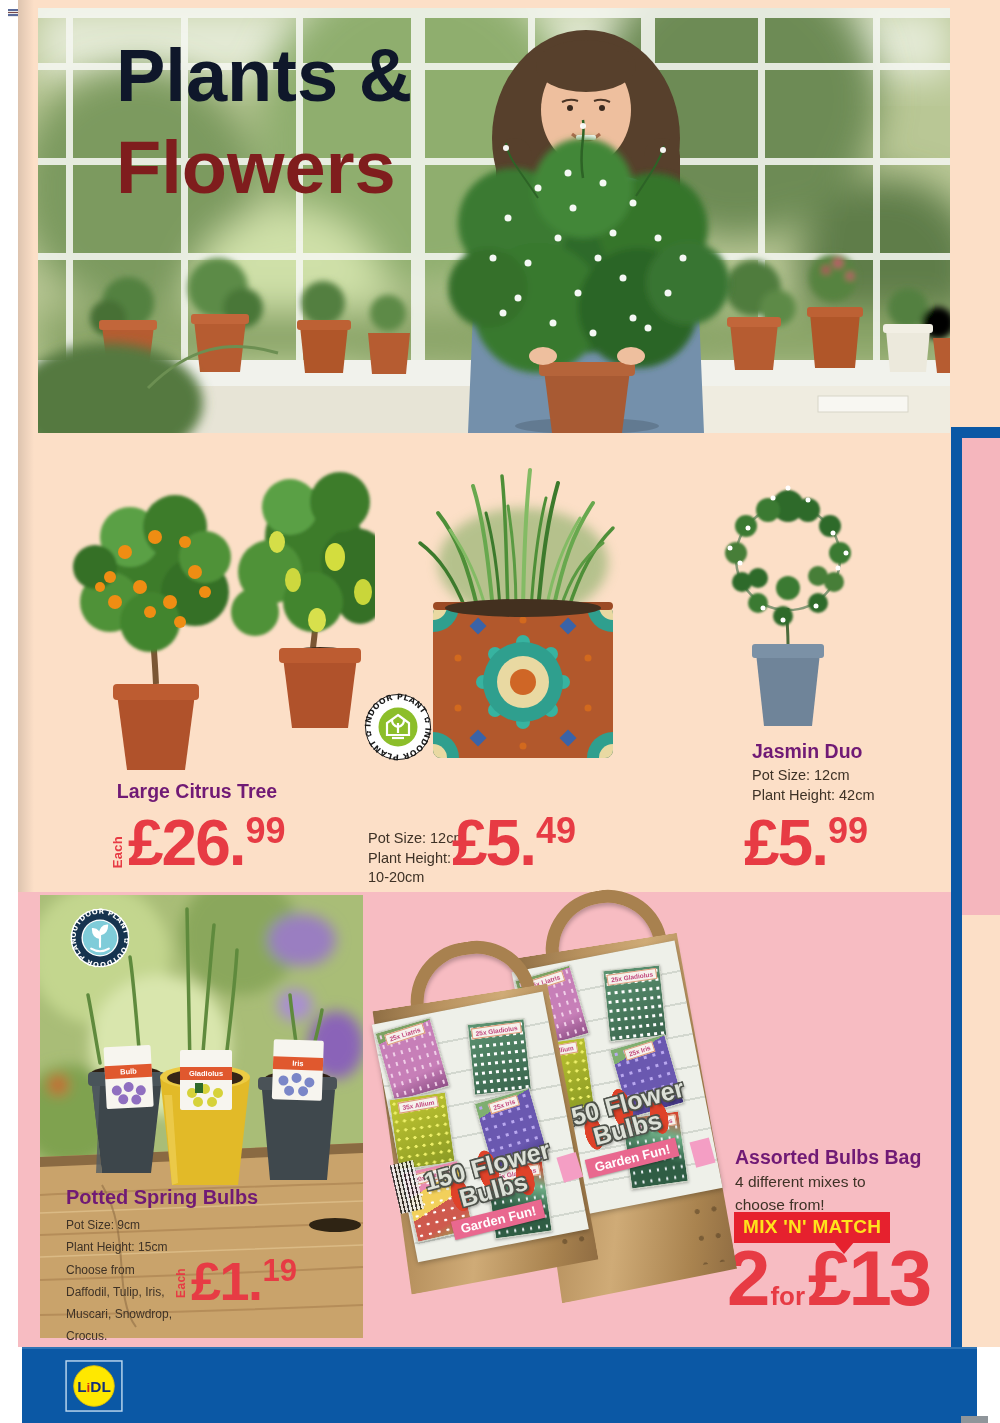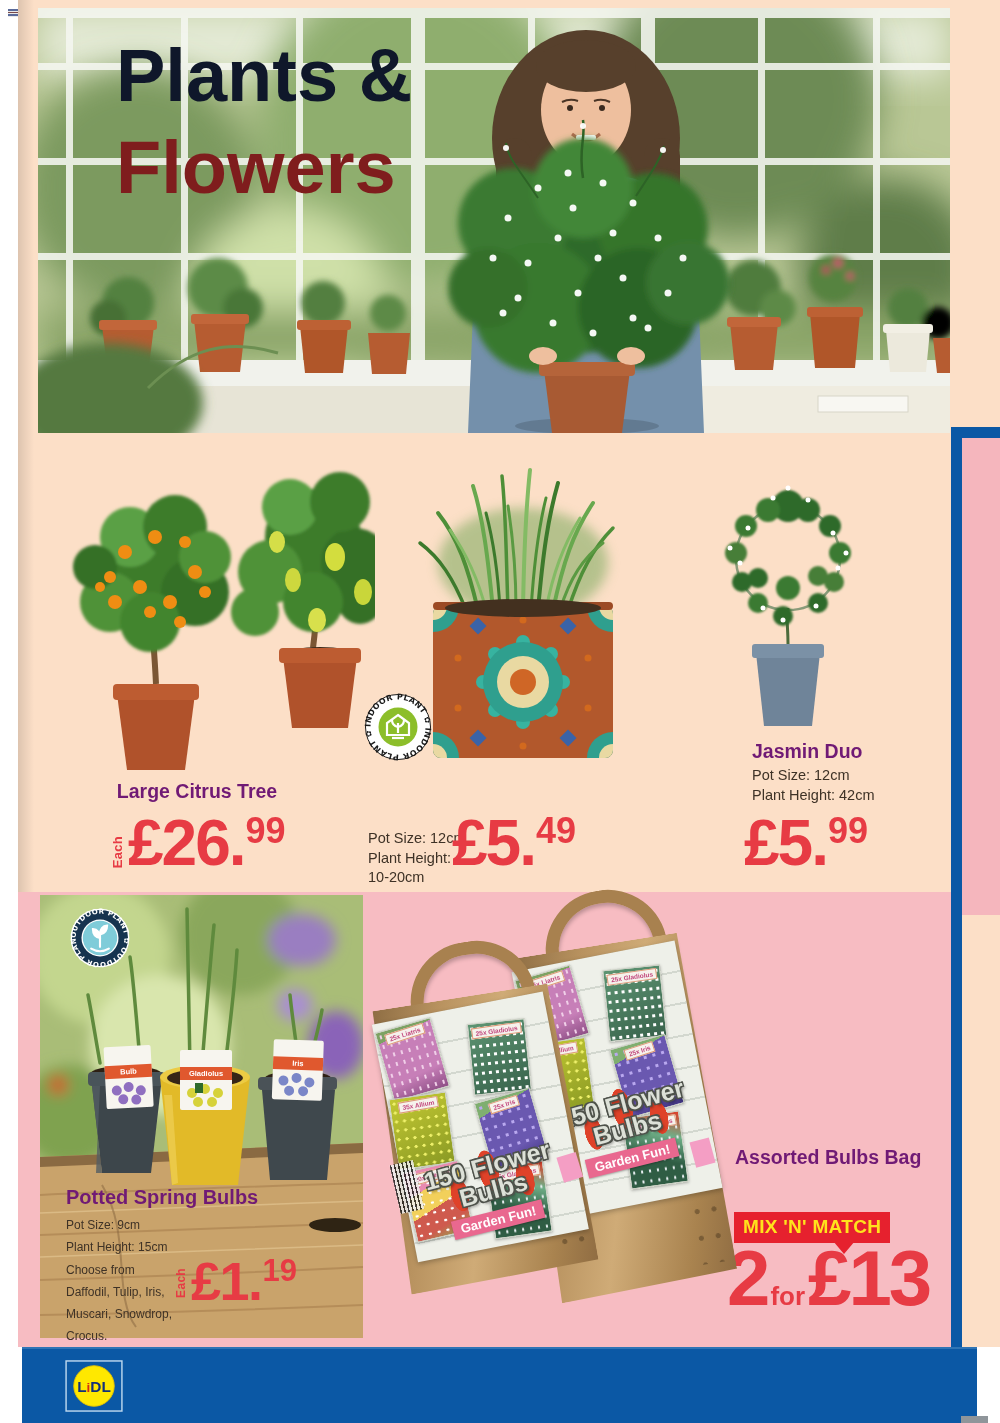--- a/index.html
+++ b/index.html
@@ -663,20 +663,25 @@
     <div>Crocus.</div>
   </div>
   <div class="abs price small" style="left:174px;top:1256px;">
     <span class="each">Each</span>
     <span class="big">£1</span>
     <span class="big">.</span>
     <span class="sup">19</span>
   </div>
 
   <div class="abs pname" style="left:735px;top:1099px;margin-top:48px;">Assorted Bulbs Bag</div>
+  <div class="abs pdetails" style="left:735px;top:1170px;font-size:15.5px;line-height:23px;">
+    <div>4 different mixes to</div>
+    <div>choose from!</div>
+    <div>Unit price £6.99.</div>
+  </div>
   <div class="abs promo-banner" style="left:734px;top:1212px;">MIX 'N' MATCH</div>
   <div class="abs promo-tri" style="left:833px;top:1241px;"></div>
   <div class="abs deal" style="left:727px;top:1243px;">
     <span class="qty">2</span>
     <span class="conj">for</span>
     <span class="dp">£13</span>
   </div>
 
   <div class="abs footer">
     <div class="lidl-box">

